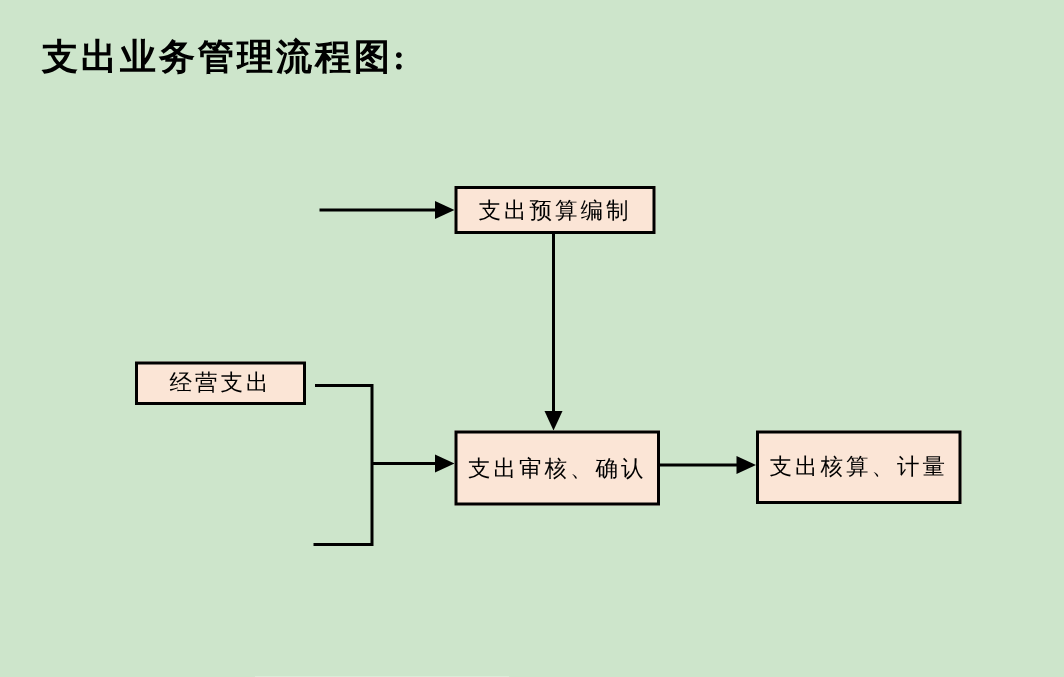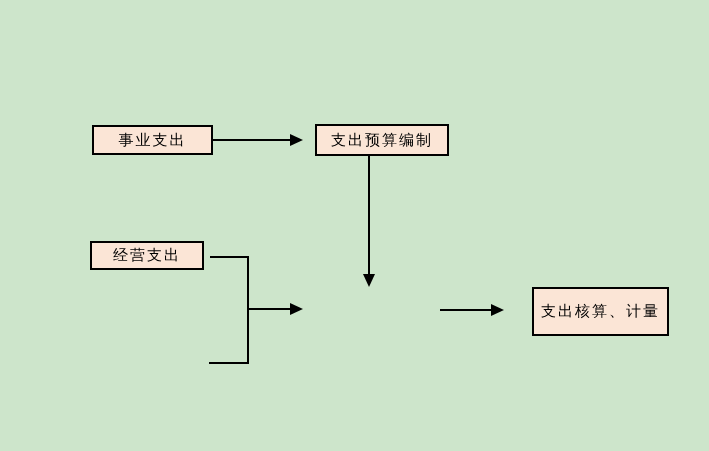--- a/index.html
+++ b/index.html
@@ -38,25 +38,25 @@
     border:2px solid var(--line);
     color:var(--text);
     font-size:15px;
     letter-spacing:2px;
     display:flex;
     align-items:center;
     justify-content:center;
     white-space:nowrap;
   }
   #node-shiye   {left:92px;  top:125px; width:121px; height:30px;}
-  #node-yusuan  {left:303px; top:124px; width:134px; height:32px;margin-left:12px;}
+  #node-yusuan  {left:303px; top:124px; width:134px; height:32px;}
   #node-jingying{left:90px;  top:241px; width:114px; height:29px;}
   #node-qita    {left:90px;  top:348px; width:119px; height:29px;}
   #node-shenhe  {left:303px; top:287px; width:137px; height:50px;}
-  #node-hesuan  {left:532px; top:287px; width:137px; height:49px;}
+  #node-hesuan  {left:504px; top:287px; width:137px; height:49px;}
   svg.connectors{
     position:absolute;
     left:0; top:0;
     width:709px; height:451px;
     pointer-events:none;
   }
   svg.connectors line, svg.connectors polyline{
     stroke:var(--line);
     stroke-width:2;
     fill:none;
@@ -64,20 +64,21 @@
   svg.connectors polygon{
     fill:var(--line);
     stroke:none;
   }
 </style>
 </head>
 <body>
 
 <div class="canvas">
 
+  <h1 class="title">支出业务管理流程图:</h1>
 
   <svg class="connectors" viewBox="0 0 709 451" xmlns="http://www.w3.org/2000/svg">
 
     <g>
       <line x1="213" y1="140" x2="293" y2="140"></line>
       <polygon points="303,140 290,134 290,146"></polygon>
     </g>
 
     <g>
       <line x1="369" y1="156" x2="369" y2="277"></line>
@@ -89,18 +90,18 @@
       <line x1="248" y1="309" x2="293" y2="309"></line>
       <polygon points="303,309 290,303 290,315"></polygon>
     </g>
 
     <g>
       <line x1="440" y1="310" x2="494" y2="310"></line>
       <polygon points="504,310 491,304 491,316"></polygon>
     </g>
   </svg>
 
-  <div class="node" id="node-shiye">事业支出</div>
   <div class="node" id="node-yusuan">支出预算编制</div>
   <div class="node" id="node-jingying">经营支出</div>
+  <div class="node" id="node-shenhe">支出审核、确认</div>
   <div class="node" id="node-hesuan">支出核算、计量</div>
 
 </div>
 
 </body></html>

